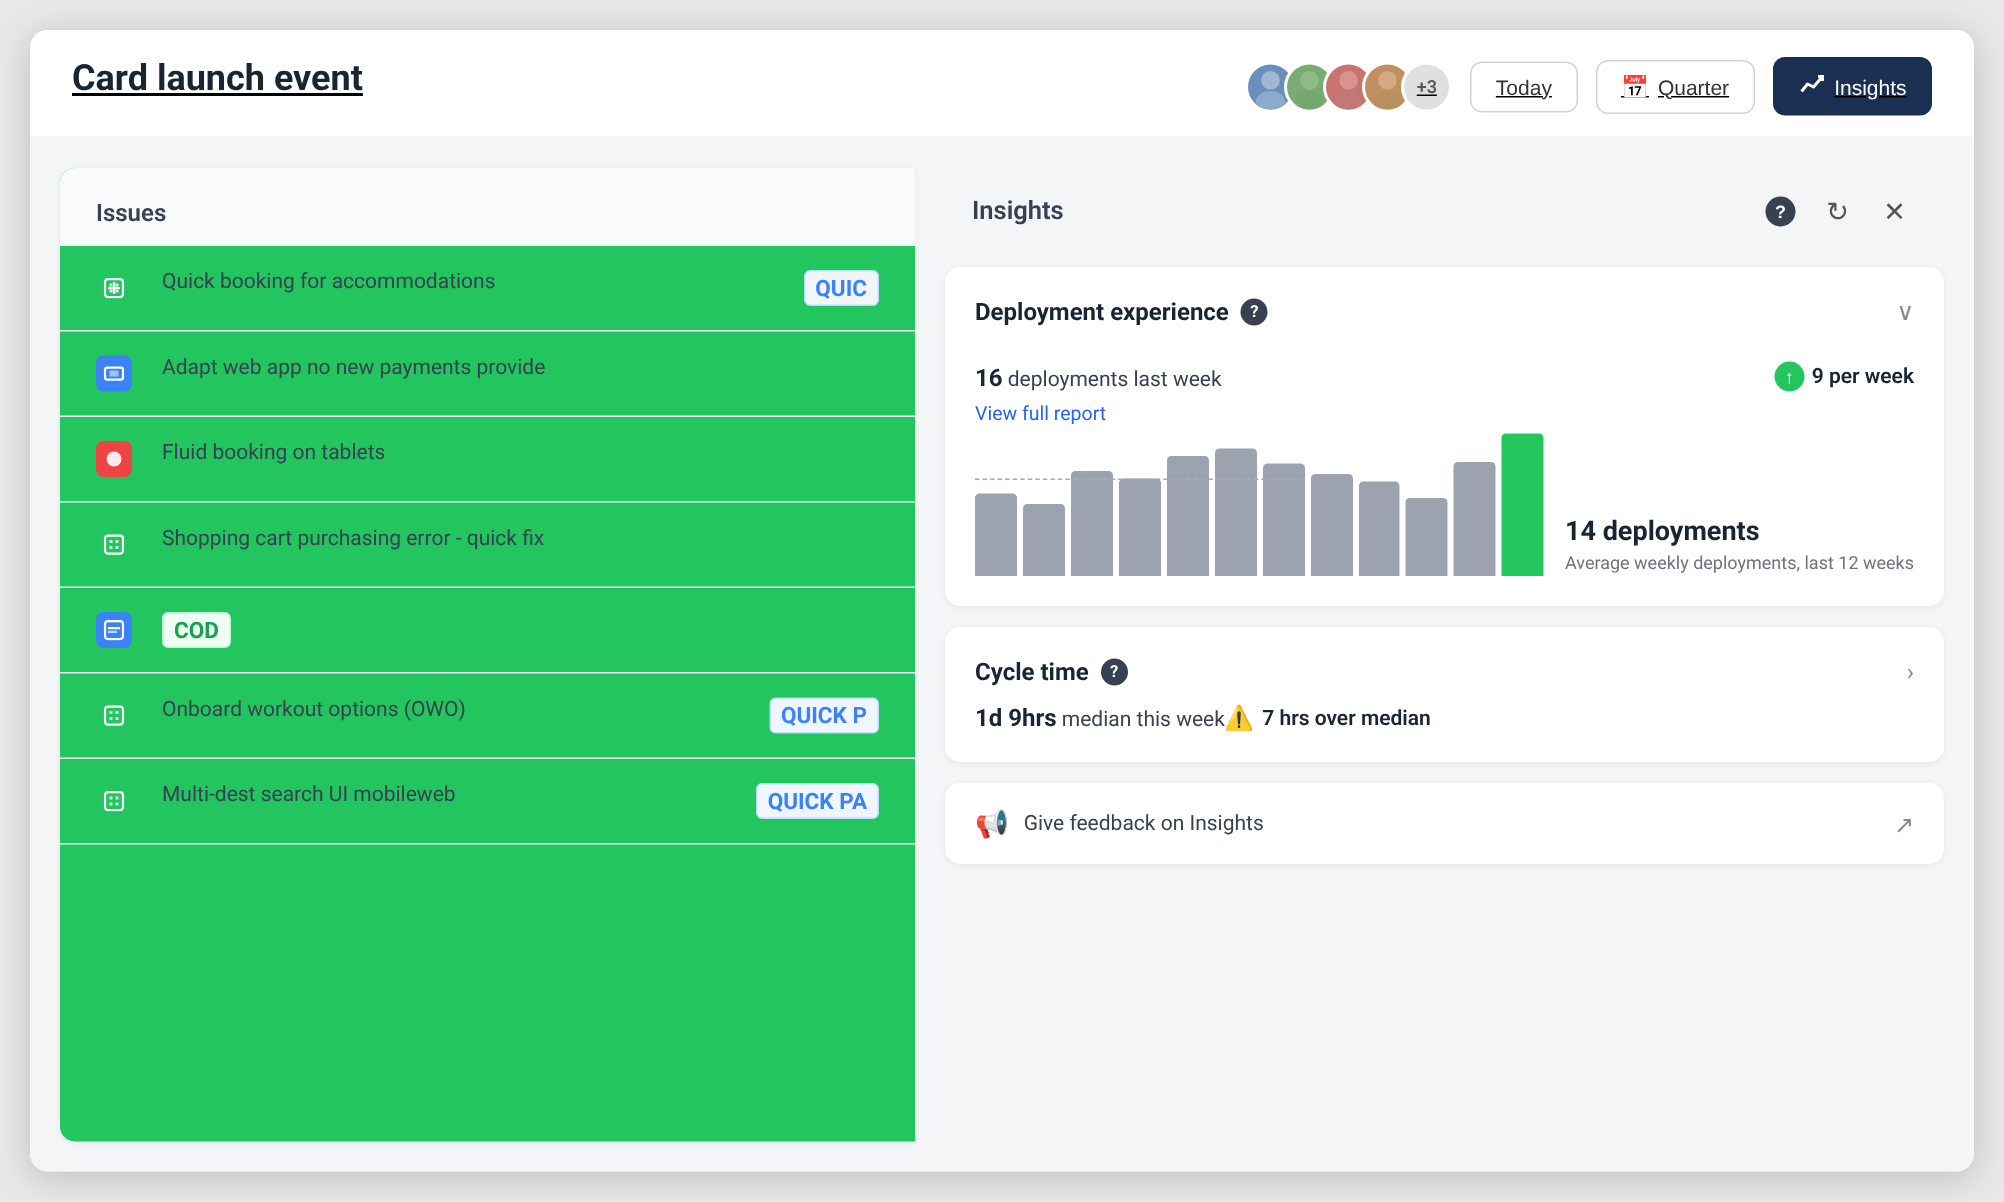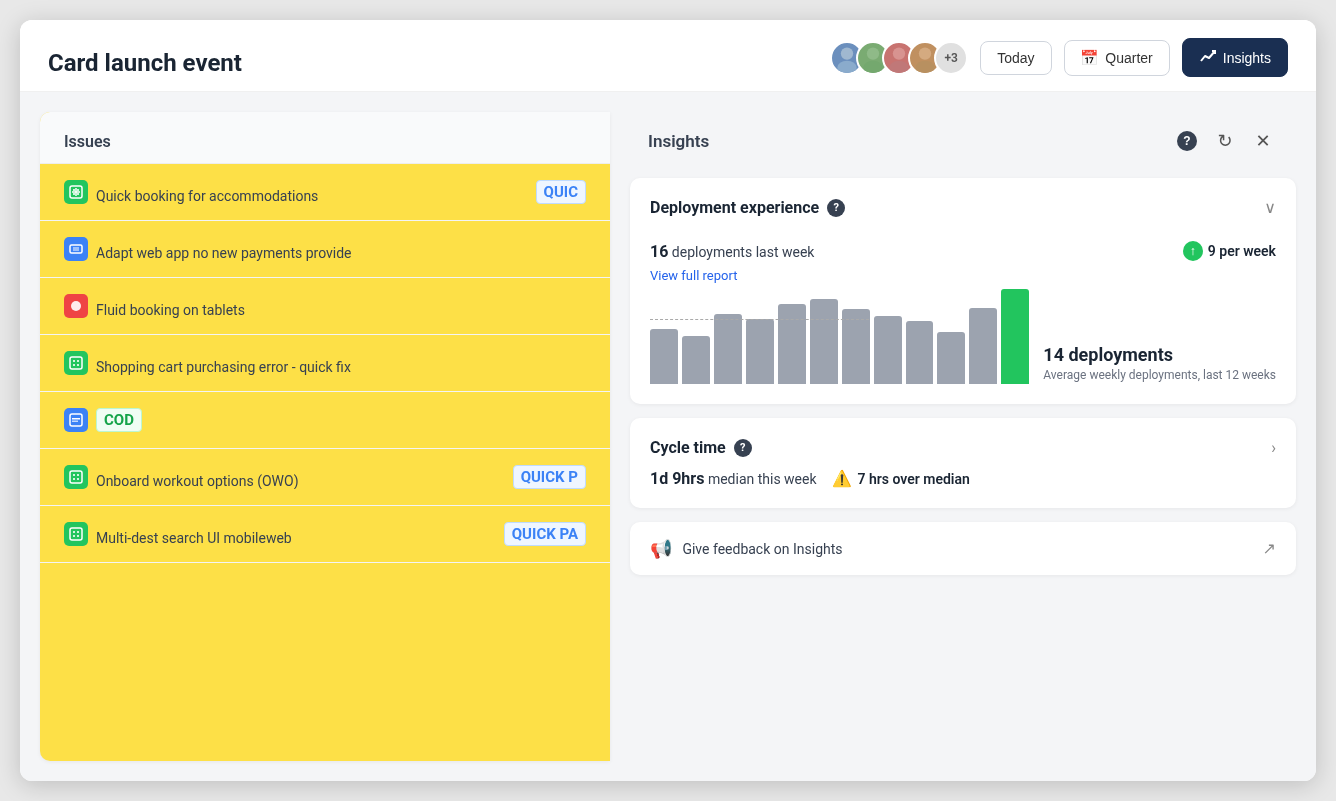--- a/index.html
+++ b/index.html
@@ -17,25 +17,26 @@
       background: #ffffff;
       border-radius: 12px;
       overflow: hidden;
       box-shadow: 0 4px 24px rgba(0,0,0,0.18);
       display: flex;
       flex-direction: column;
     }
     
     .header {
       display: flex;
-      align-items: flex-end;
+      align-items: flex-start;
       justify-content: space-between;
       padding: 18px 28px 14px 28px;
       background: #fff;
       border-bottom: 1px solid #f0f0f0;
+      text-decoration: underline;
     }
     .header-title {
       font-size: 24px;
       font-weight: 700;
       color: #1a2533;
     }
     .header-right {
       display: flex;
       align-items: center;
       gap: 12px;
@@ -99,21 +100,21 @@
     .main-content {
       display: flex;
       flex: 1;
       background: #f4f5f7;
       padding: 20px;
       gap: 0;
       position: relative;
     }
     
     .issues-panel {
-      background: #fde047;
+      background: #22c55e;
       border-radius: 10px 0 0 10px;
       flex: 0 0 570px;
       padding: 0;
       overflow: hidden;
       box-shadow: 0 1px 4px rgba(0,0,0,0.06);
     }
     .issues-header {
       padding: 20px 24px 12px 24px;
       background: #f9fafb;
       border-bottom: 1px solid #eee;
@@ -122,22 +123,22 @@
       font-size: 16px;
       font-weight: 600;
       color: #374151;
     }
     .issues-list {
       list-style: none;
       padding: 0;
     }
     .issue-item {
       display: flex;
-      align-items: flex-end;
-      gap: 8px;
+      align-items: flex-start;
+      gap: 20px;
       padding: 16px 24px;
       border-bottom: 1px solid #f3f4f6;
       cursor: pointer;
     }
     .issue-icon {
       width: 24px;
       height: 24px;
       border-radius: 5px;
       display: flex;
       align-items: center;
@@ -298,21 +299,20 @@
       display: flex;
       align-items: center;
       gap: 8px;
       font-size: 16px;
       font-weight: 700;
       color: #1a2533;
     }
     .cycle-stats {
       display: flex;
       align-items: flex-start;
-      gap: 16px;
     }
     .cycle-main strong {
       font-size: 16px;
       font-weight: 700;
       color: #1a2533;
     }
     .cycle-main {
       font-size: 14px;
       color: #374151;
     }

